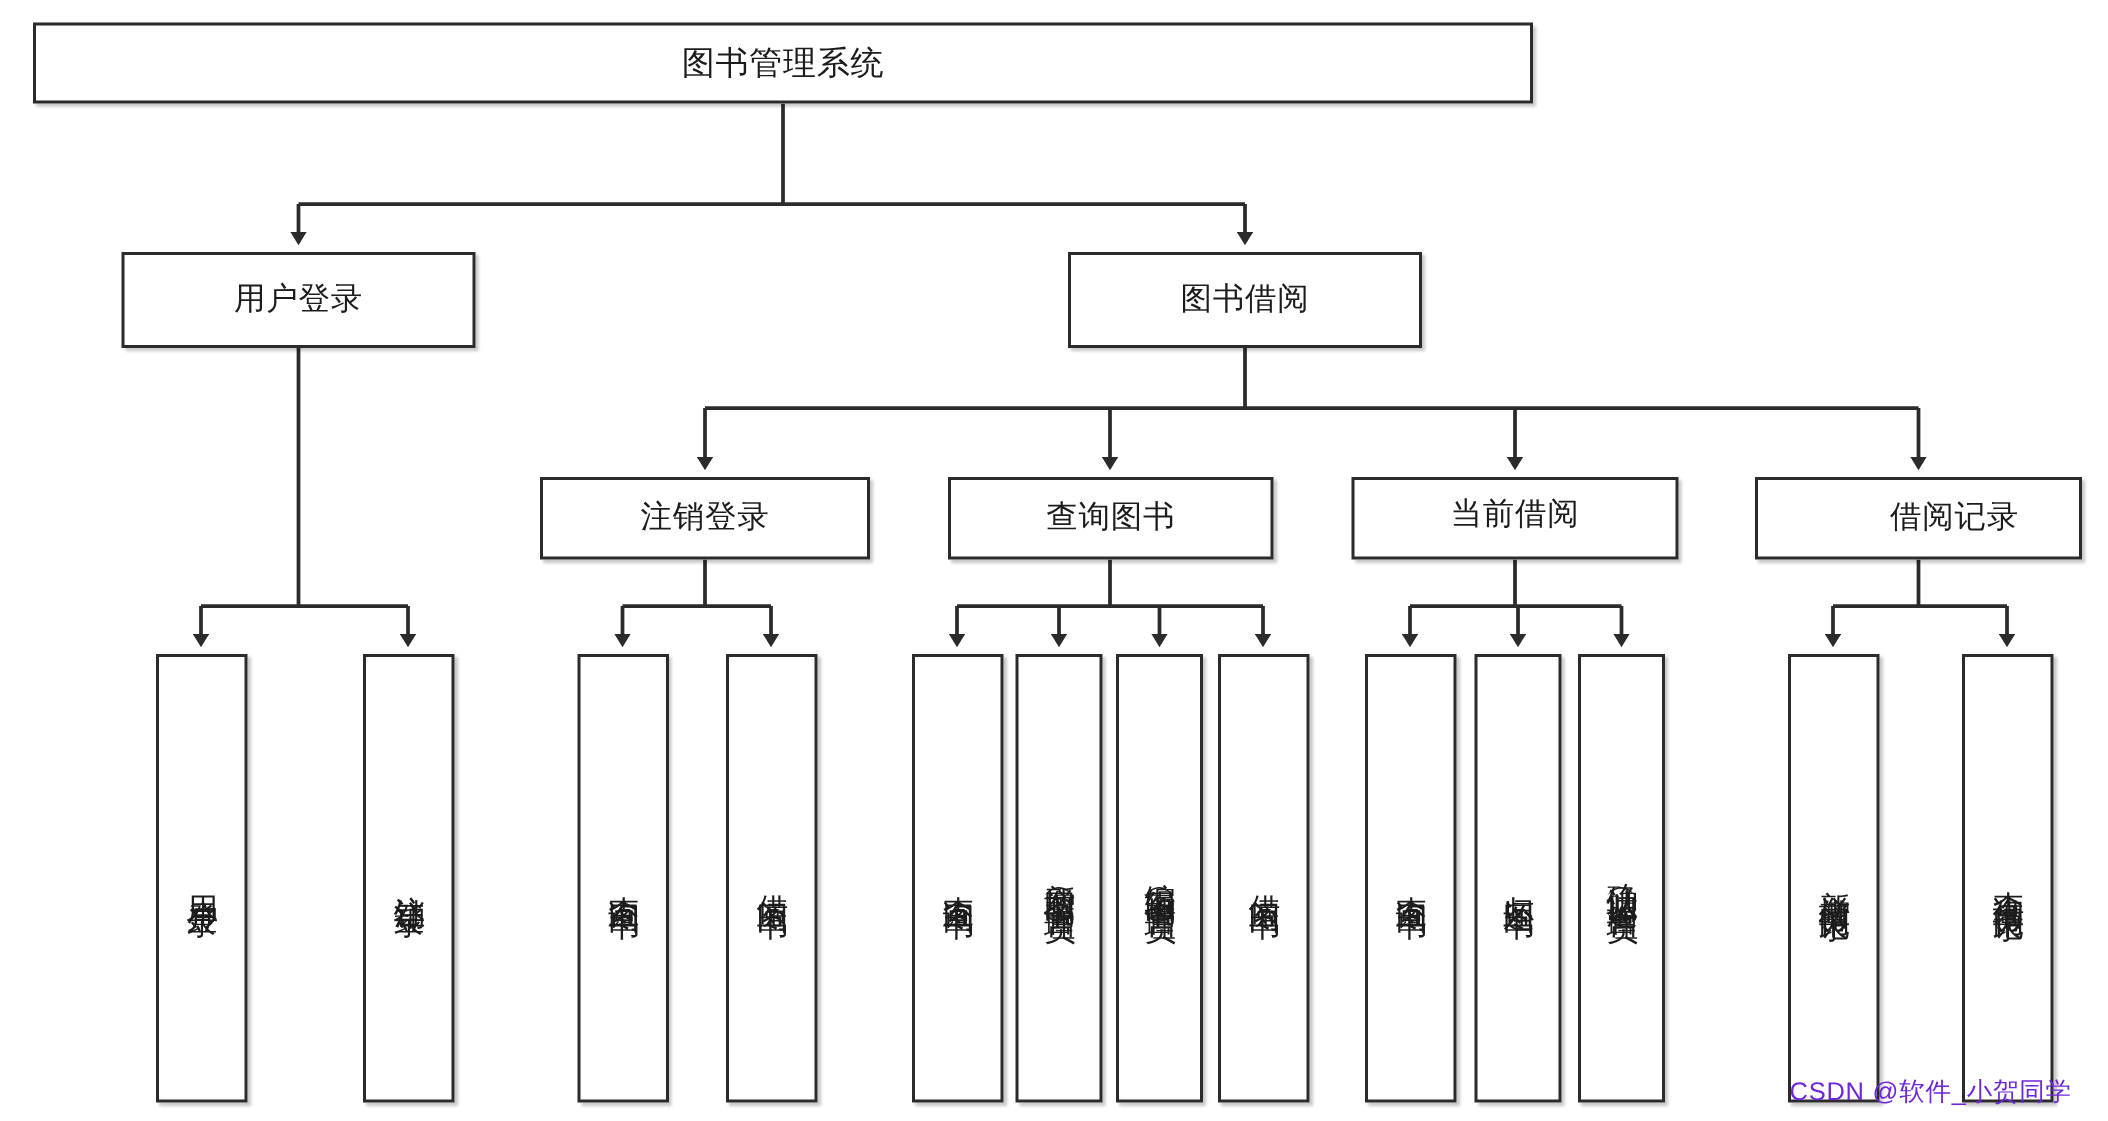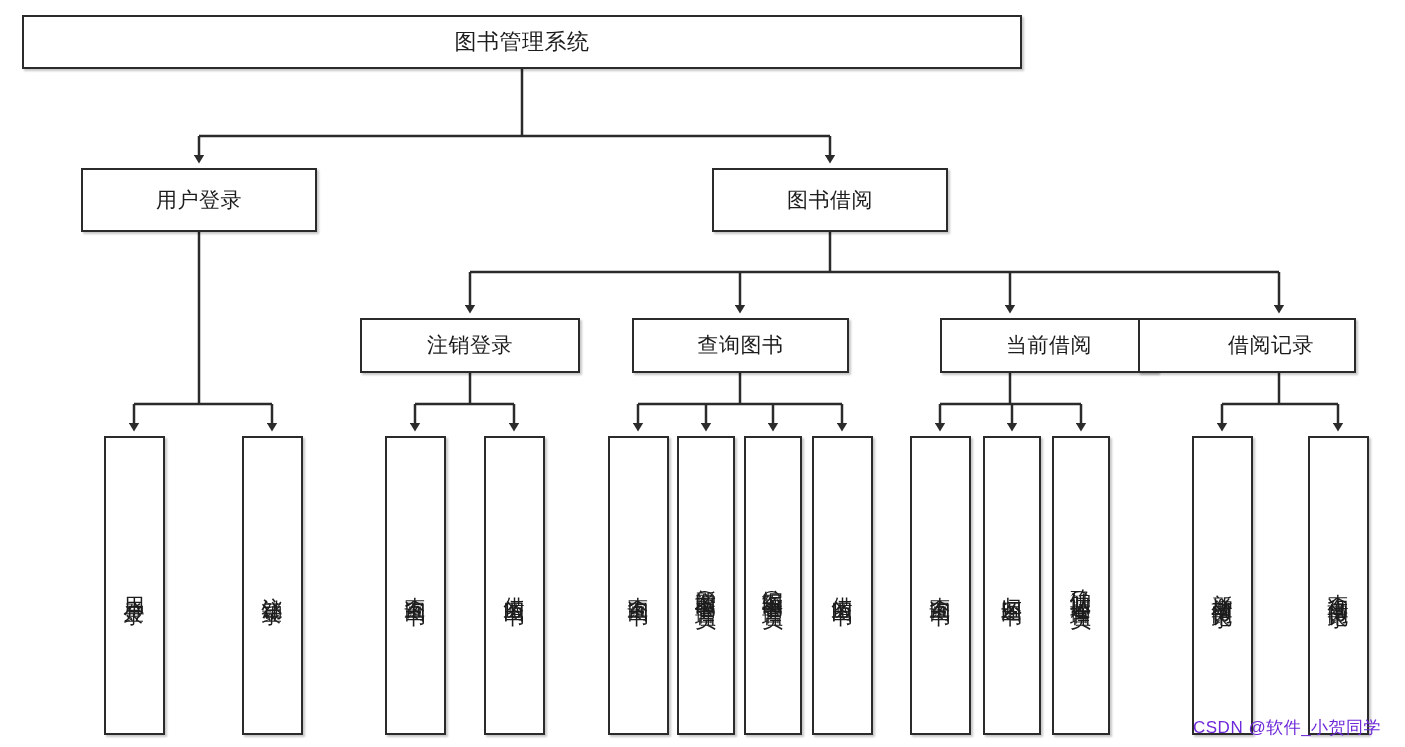--- a/index.html
+++ b/index.html
@@ -148,24 +148,24 @@
   <div class="node horizontal" style="left: 712px; top: 168px; width: 236px; height: 64px;">
     <span class="label">图书借阅</span>
   </div>
 
   <div class="node horizontal" style="left: 360px; top: 318px; width: 220px; height: 55px;">
     <span class="label">注销登录</span>
   </div>
   <div class="node horizontal" style="left: 632px; top: 318px; width: 217px; height: 55px;">
     <span class="label">查询图书</span>
   </div>
-  <div class="node horizontal" style="left: 940px; top: 318px; width: 218px; height: 55px;">
+  <div class="node horizontal" style="left: 901px; top: 318px; width: 218px; height: 55px; font-family: Liberation Mono, monospace;">
     <span class="label">当前借阅</span>
   </div>
-  <div class="node horizontal" style="left: 1138px; top: 318px; width: 218px; height: 55px; padding-left: 48px;">
+  <div class="node horizontal" style="left: 1170px; top: 318px; width: 218px; height: 55px; padding-left: 48px;">
     <span class="label">借阅记录</span>
   </div>
 
   <div class="node vertical" style="left: 104px; top: 436px; width: 61px; height: 299px;">
     <span class="label">用户登录</span>
   </div>
   <div class="node vertical" style="left: 242px; top: 436px; width: 61px; height: 299px;">
     <span class="label">注销登录</span>
   </div>
   <div class="node vertical" style="left: 385px; top: 436px; width: 61px; height: 299px;">

